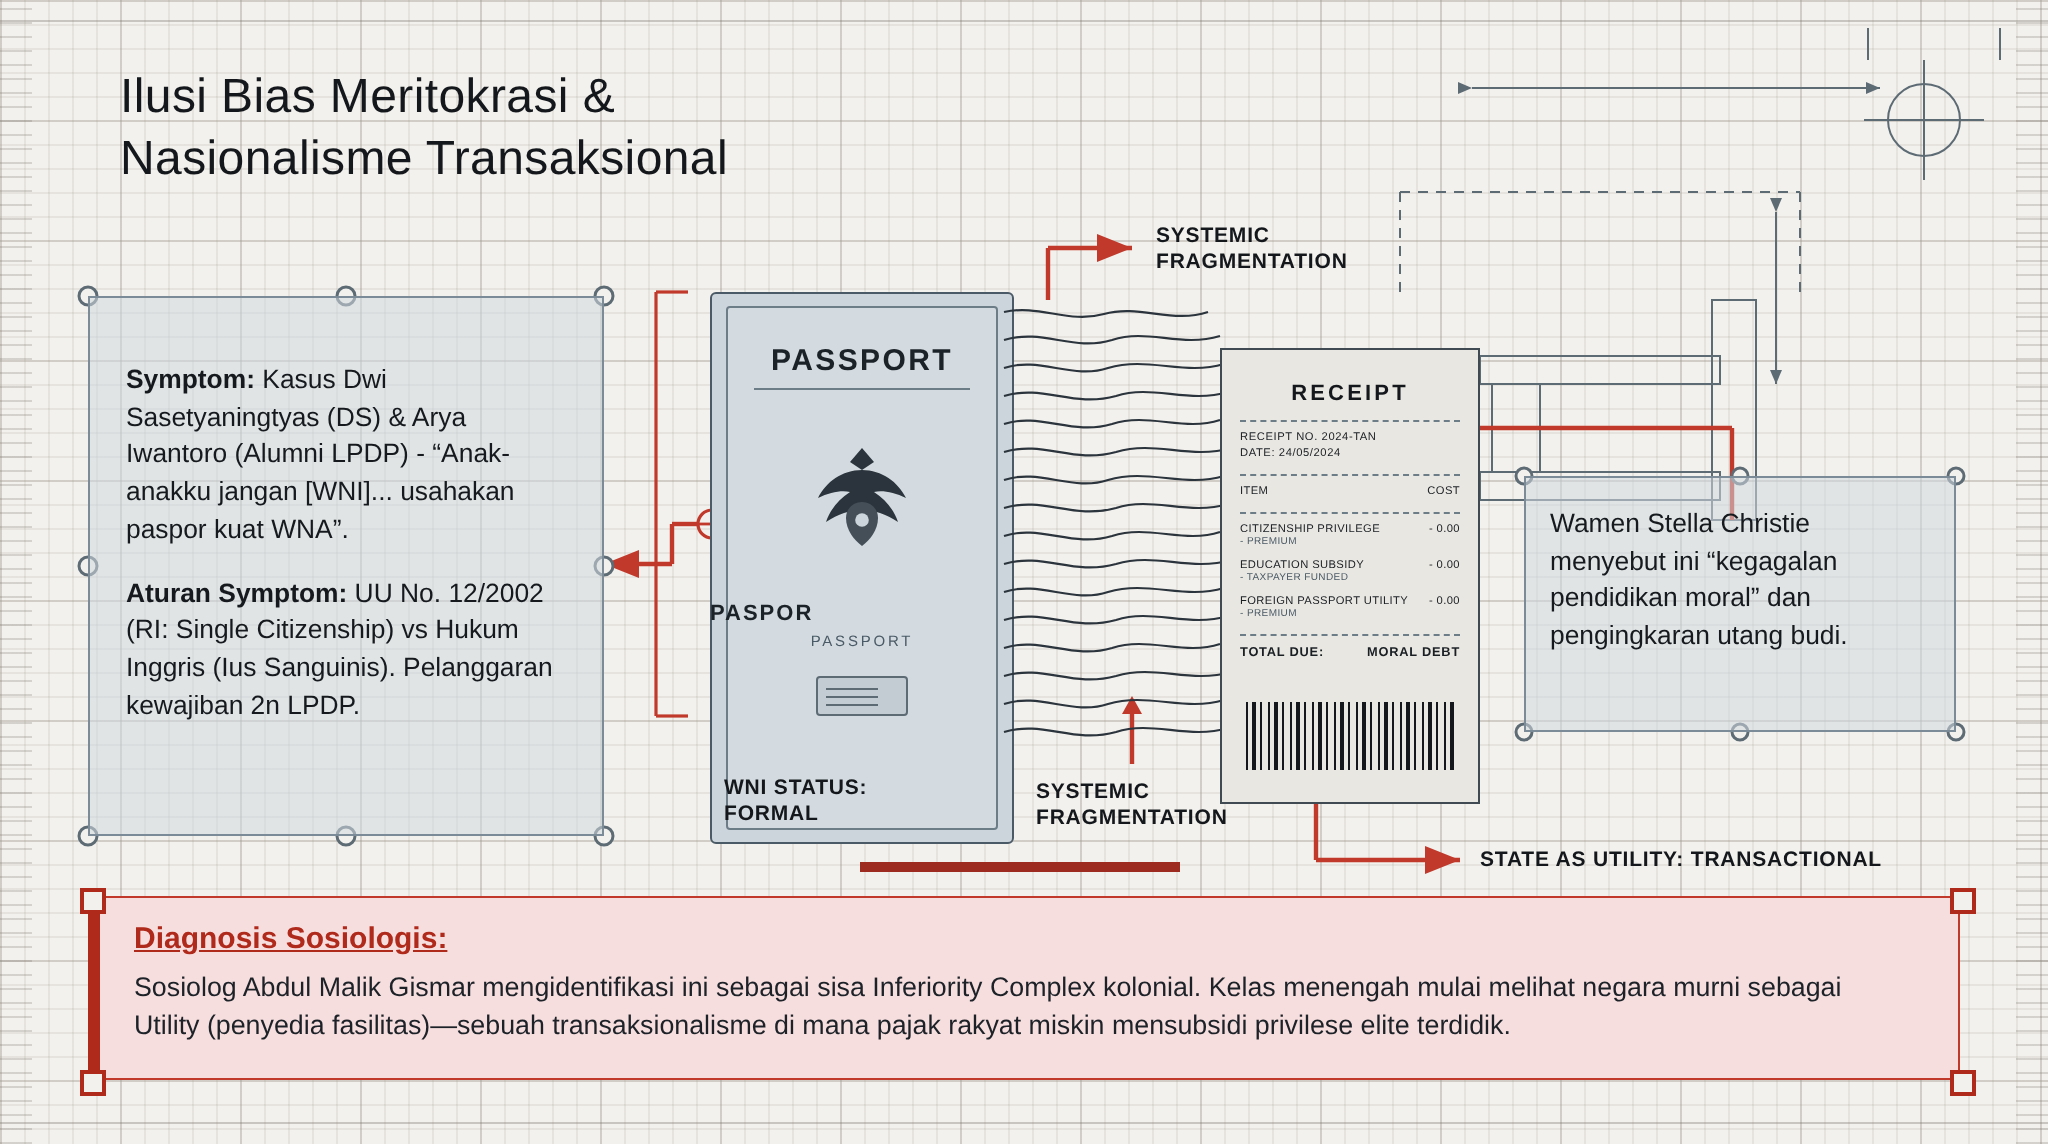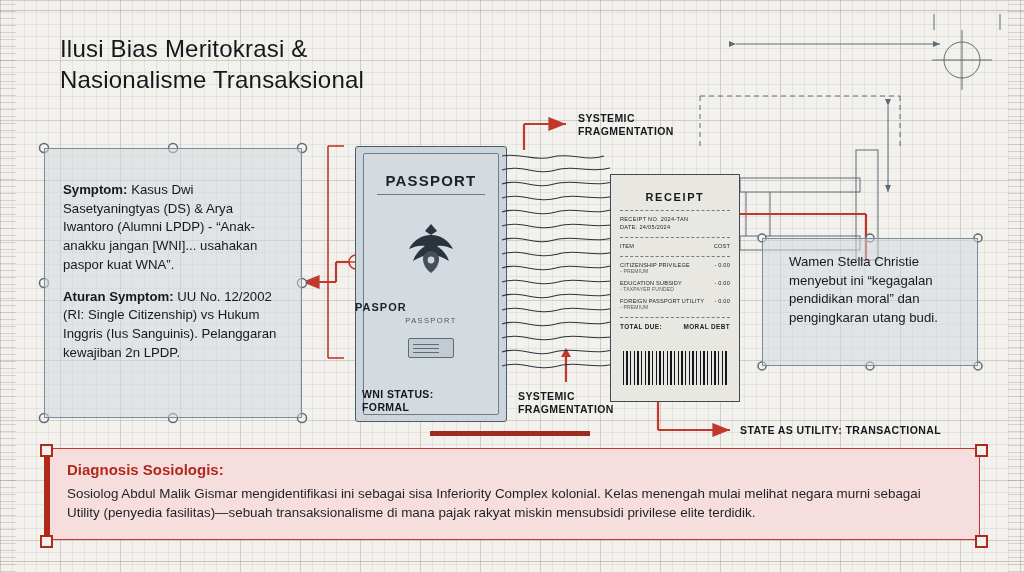--- a/index.html
+++ b/index.html
@@ -100,34 +100,34 @@
   .rc-total{display:flex;justify-content:space-between;font-size:6.4px;font-weight:bold;letter-spacing:.4px;}
   .barcode{position:absolute;left:12px;right:12px;bottom:16px;height:34px;
     background:repeating-linear-gradient(90deg,#14181c 0 1px,transparent 1px 3px,#14181c 3px 5px,transparent 5px 7px,#14181c 7px 8px,transparent 8px 11px);
   }
 
   
   .panel-right{
     position:absolute;left:762px;top:238px;width:216px;height:128px;
     background:rgba(208,216,222,0.55);
     border:1px solid #7b8c98;box-sizing:border-box;
-    padding:14px 26px;
+    padding:14px 12px;
     font-size:13.2px;line-height:1.42;color:#16191d;
   }
 
   
   .lbl{position:absolute;font-size:10.5px;font-weight:bold;letter-spacing:.4px;color:#14181c;line-height:1.28;}
 
   
   .diag{
     position:absolute;left:44px;top:448px;width:936px;height:92px;
     background:#f7dede;border:1.4px solid #c0392b;box-sizing:border-box;
     padding:12px 22px;
   }
-  .diag-h{color:#b02a1c;font-weight:bold;font-size:15px;margin-bottom:6px;}
+  .diag-h{color:#b02a1c;font-weight:bold;font-size:15px;margin-bottom:6px;text-decoration:underline;}
   .diag-b{color:#1c2228;font-size:13.4px;line-height:1.42;}
   .diag-tick{position:absolute;left:44px;top:448px;width:6px;height:92px;background:#b02a1c;}
   .corner{position:absolute;width:9px;height:9px;border:2px solid #b02a1c;background:#f3f1ed;}
   .redbar{position:absolute;left:430px;top:431px;width:160px;height:5px;background:#9e2b1f;}
 
   svg{display:block;}
   .ov{position:absolute;left:0;top:0;width:1024px;height:572px;pointer-events:none;}
 </style>
 </head>
 <body>

